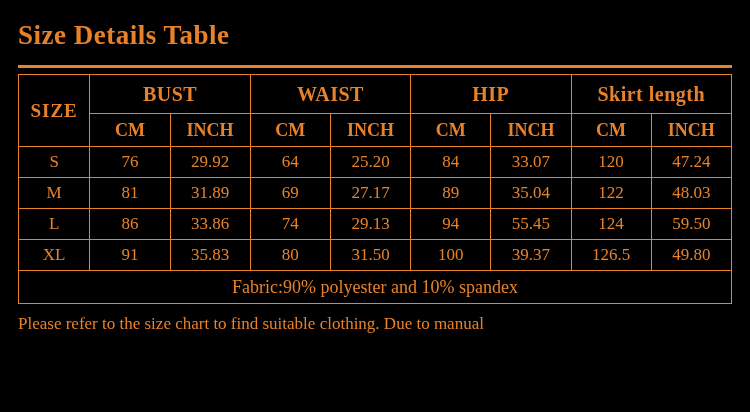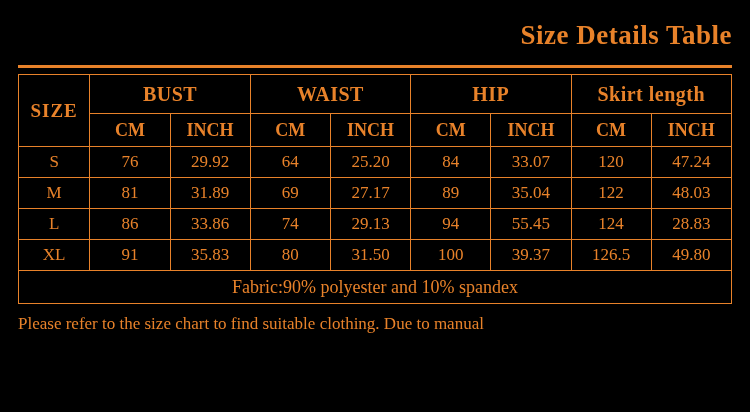--- a/index.html
+++ b/index.html
@@ -15,21 +15,21 @@
     overflow: hidden;
   }
   .page {
     position: relative;
     width: 750px;
     height: 412px;
     box-sizing: border-box;
     padding: 0 18px;
   }
   .title {
-    text-align: right;
+    text-align: left;
     font-size: 27px;
     font-weight: bold;
     color: #e8822a;
     letter-spacing: 0.5px;
     padding-top: 20px;
     padding-bottom: 14px;
   }
   .rule {
     height: 3px;
     background: #e8822a;
@@ -155,21 +155,21 @@
 
       <tr>
         <td class="size-cell">L</td>
         <td class="data-cell">86</td>
         <td class="data-cell">33.86</td>
         <td class="data-cell">74</td>
         <td class="data-cell">29.13</td>
         <td class="data-cell">94</td>
         <td class="data-cell">55.45</td>
         <td class="data-cell">124</td>
-        <td class="data-cell">28.83</td>
+        <td class="data-cell">59.50</td>
       </tr>
 
       <tr>
         <td class="size-cell">XL</td>
         <td class="data-cell">91</td>
         <td class="data-cell">35.83</td>
         <td class="data-cell">80</td>
         <td class="data-cell">31.50</td>
         <td class="data-cell">100</td>
         <td class="data-cell">39.37</td>

